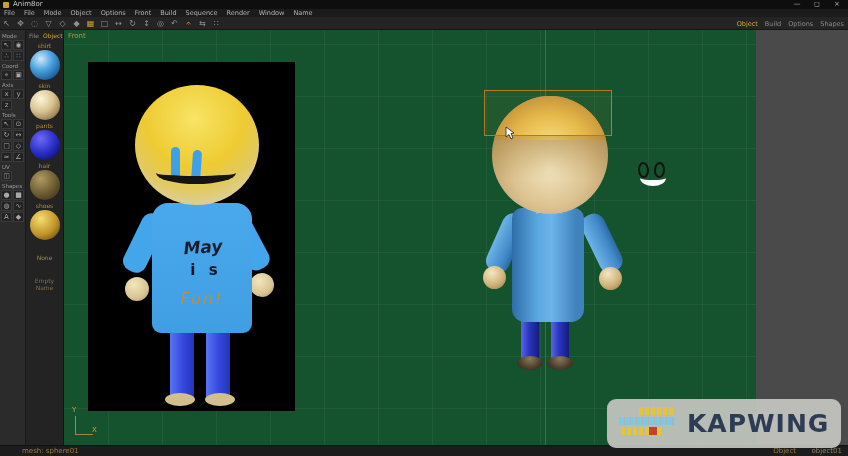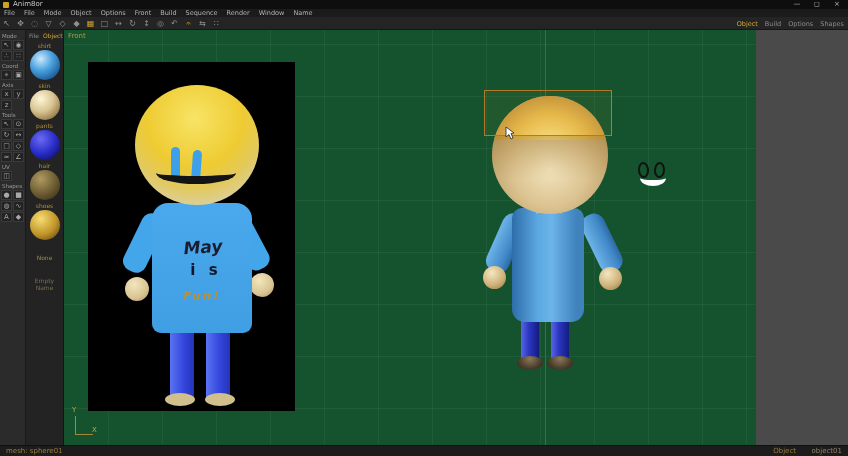--- a/index.html
+++ b/index.html
@@ -73,21 +73,21 @@
   .r-eye.l{left:83px;top:85px;} .r-eye.r{left:104px;top:88px;transform:rotate(4deg);}
   .r-smile{position:absolute;left:68px;top:100px;width:80px;height:22px;border-bottom:8px solid #141414;border-radius:50%;z-index:4;}
   .r-sleeve{position:absolute;width:24px;height:62px;background:#43a6ea;border-radius:10px;z-index:1;}
   .r-sleeve.l{left:44px;top:150px;transform:rotate(26deg);}
   .r-sleeve.r{left:148px;top:148px;transform:rotate(-28deg);}
   .r-hand{position:absolute;width:24px;height:24px;border-radius:50%;background:radial-gradient(circle at 38% 32%,#f2e6bd,#d9c493 60%,#a8915e);z-index:2;}
   .r-hand.l{left:37px;top:215px;} .r-hand.r{left:162px;top:211px;}
   .r-torso{position:absolute;left:64px;top:141px;width:100px;height:130px;background:linear-gradient(to bottom,#4aa9ec,#3f9fe2);border-radius:16px 16px 9px 9px;z-index:2;}
   .r-txt1{position:absolute;left:18px;top:34px;width:66px;text-align:center;font-size:17px;font-weight:bold;font-style:italic;color:#1c1c30;transform:rotate(-4deg);}
   .r-txt2{position:absolute;left:32px;top:58px;width:44px;text-align:center;font-size:15px;font-weight:bold;color:#15152a;letter-spacing:4px;}
-  .r-txt3{position:absolute;left:12px;top:86px;width:76px;text-align:center;font-size:12px;font-weight:bold;font-style:italic;color:#bd8f35;letter-spacing:2px;}
+  .r-txt3{position:absolute;left:12px;top:86px;width:76px;text-align:center;font-size:16px;font-weight:normal;font-style:italic;color:#bd8f35;letter-spacing:2px;}
   .r-leg{position:absolute;width:24px;height:70px;background:linear-gradient(to right,#5a74f2,#3547de 55%,#2434b8);z-index:1;}
   .r-leg.l{left:82px;top:266px;} .r-leg.r{left:118px;top:266px;}
   .r-foot{position:absolute;width:30px;height:13px;border-radius:50%;background:#d2c08c;z-index:1;}
   .r-foot.l{left:77px;top:331px;} .r-foot.r{left:117px;top:331px;}
 
   
   .m-arm{position:absolute;width:24px;height:62px;background:linear-gradient(to right,#6db4e8,#4188c8 70%,#2c6aa4);border-radius:11px;z-index:1;}
   .m-arm.l{left:430px;top:182px;transform:rotate(24deg);}
   .m-arm.r{left:526px;top:182px;transform:rotate(-26deg);}
   .m-hand{position:absolute;width:23px;height:23px;border-radius:50%;background:radial-gradient(circle at 38% 30%,#f4e7c0,#cdb178 58%,#8f733f);z-index:2;}
@@ -121,21 +121,21 @@
   .wm-logo{position:absolute;left:12px;top:8px;width:62px;height:32px;}
   .wm-row{position:absolute;height:8px;}
   .wm-row1{left:20px;top:0;width:34px;background:repeating-linear-gradient(to right,#e8c435 0 4px,rgba(0,0,0,0) 4px 6px);}
   .wm-row2{left:0px;top:10px;width:56px;background:repeating-linear-gradient(to right,#7ec8e8 0 5px,rgba(0,0,0,0.05) 5px 6px);}
   .wm-row3{left:2px;top:20px;width:40px;background:repeating-linear-gradient(to right,#e8c435 0 4px,rgba(0,0,0,0) 4px 6px);}
   .wm-dot{position:absolute;left:30px;top:20px;width:8px;height:8px;background:#c0442a;}
   .wm-text{position:absolute;left:80px;top:10px;font-size:25px;font-weight:800;color:#2d3c55;letter-spacing:1px;}
 
   
   .statusbar{position:absolute;left:0;top:445px;width:848px;height:11px;background:#1c1c1c;border-top:1px solid #101010;}
-  .st-left{position:absolute;left:6px;top:1px;font-size:7px;color:#9a7d3c;}
+  .st-left{position:absolute;left:22px;top:1px;font-size:7px;color:#9a7d3c;}
   .st-rlabel{position:absolute;right:52px;top:1px;font-size:7px;color:#9a7d3c;}
   .st-rvalue{position:absolute;right:6px;top:1px;font-size:7px;color:#8f8468;}
 </style>
 </head>
 <body>
 
 <div id="stage">
 
   <div class="titlebar">
     <div class="appicon"></div>
@@ -313,20 +313,29 @@
     </svg>
 
     <div class="axisw">
       <span class="axis-y-lab">Y</span>
       <div class="axis-y-line"></div>
       <div class="axis-x-line"></div>
       <span class="axis-x-lab">X</span>
     </div>
   </div>
 
+  <div class="watermark">
+    <div class="wm-logo">
+      <div class="wm-row wm-row1"></div>
+      <div class="wm-row wm-row2"></div>
+      <div class="wm-row wm-row3"></div>
+      <div class="wm-dot"></div>
+    </div>
+    <span class="wm-text">KAPWING</span>
+  </div>
 
   <div class="statusbar">
     <span class="st-left">mesh: sphere01</span>
     <span class="st-rlabel">Object</span>
     <span class="st-rvalue">object01</span>
   </div>
 
 </div>
 
 </body></html>

